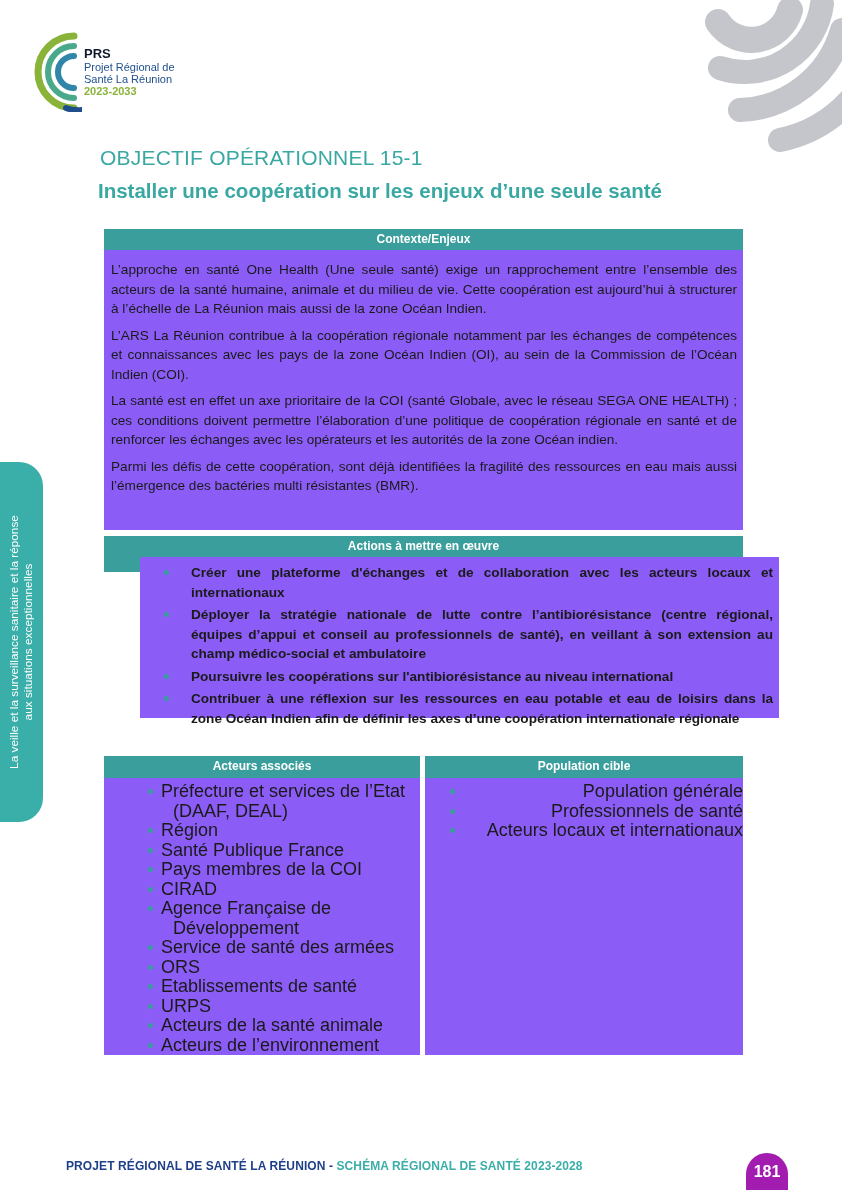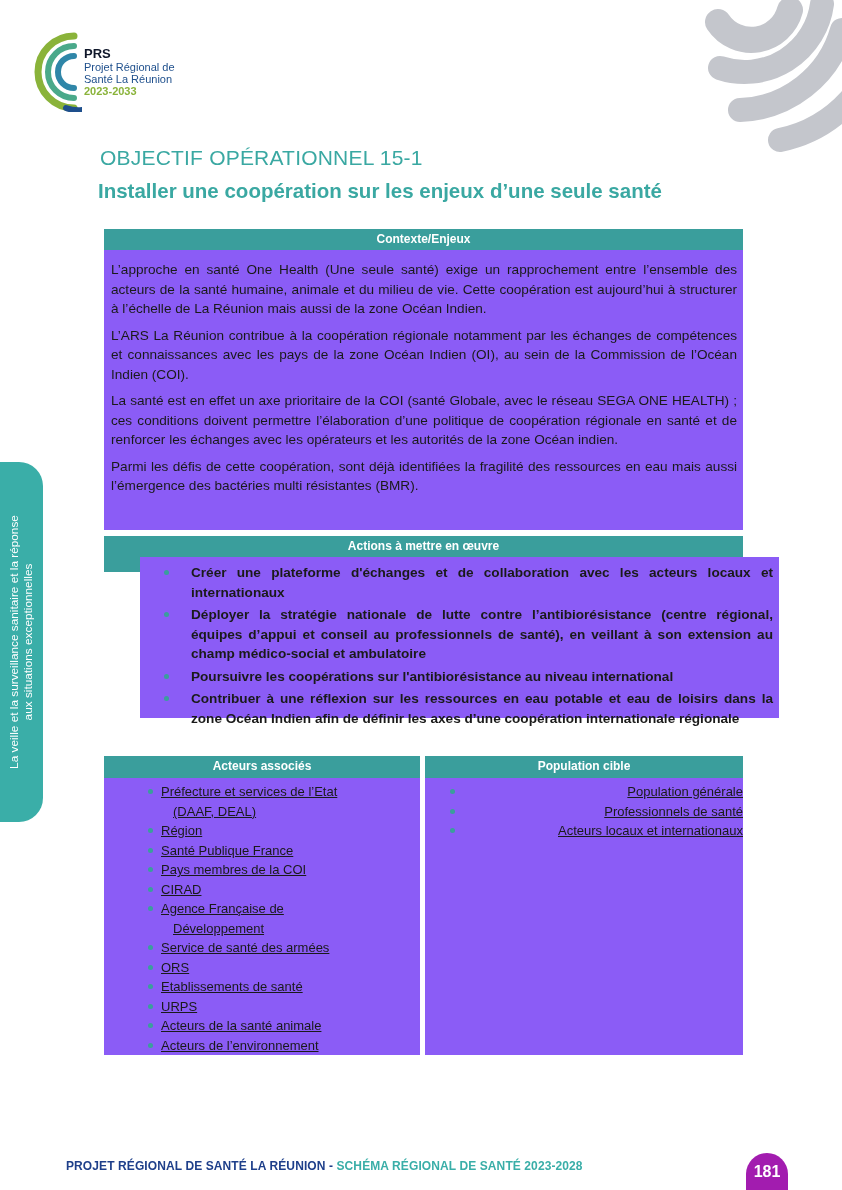--- a/index.html
+++ b/index.html
@@ -27,21 +27,21 @@
 
   .ctx-body { left: 104px; top: 250px; width: 639px; height: 280px; padding: 10px 6px 0 7px; }
   .ctx-body p { font-size: 13.6px; line-height: 19.5px; text-align: justify; margin-bottom: 7px; }
 
   .act-body { left: 104px; top: 557px; width: 639px; height: 161px; padding: 6px 6px 0 0; margin-left: 36px; }
   .act-body ul { list-style: none; }
   .act-body li { position: relative; padding-left: 51px; font-weight: bold; font-size: 13.6px; line-height: 19.5px; text-align: justify; margin-bottom: 3px; }
   .act-body li .dot { position: absolute; left: 24px; top: 7px; width: 5px; height: 5px; border-radius: 50%; background: #3a9e9c; }
 
   .list-body ul { list-style: none; }
-  .list-body li { position: relative; font-size: 13px; line-height: 19.5px; text-decoration: underline; }
+  .list-body li { position: relative; font-size: 18px; line-height: 19.5px; }
   .list-body li .dot { position: absolute; top: 7px; width: 5px; height: 5px; border-radius: 50%; background: #3a9e9c; }
 
   .act-body li .dot, .list-body li .dot { display: block; }
 
   .actors-body { left: 104px; top: 778px; width: 316px; height: 277px; padding: 4px 0 0 0; }
   .actors-body li { padding-left: 57px; }
   .actors-body li .dot { left: 44px; }
   .actors-body li .cont { display: block; padding-left: 12px; }
 
   .pop-body { left: 425px; top: 778px; width: 318px; height: 277px; padding: 4px 0 0 0; }

